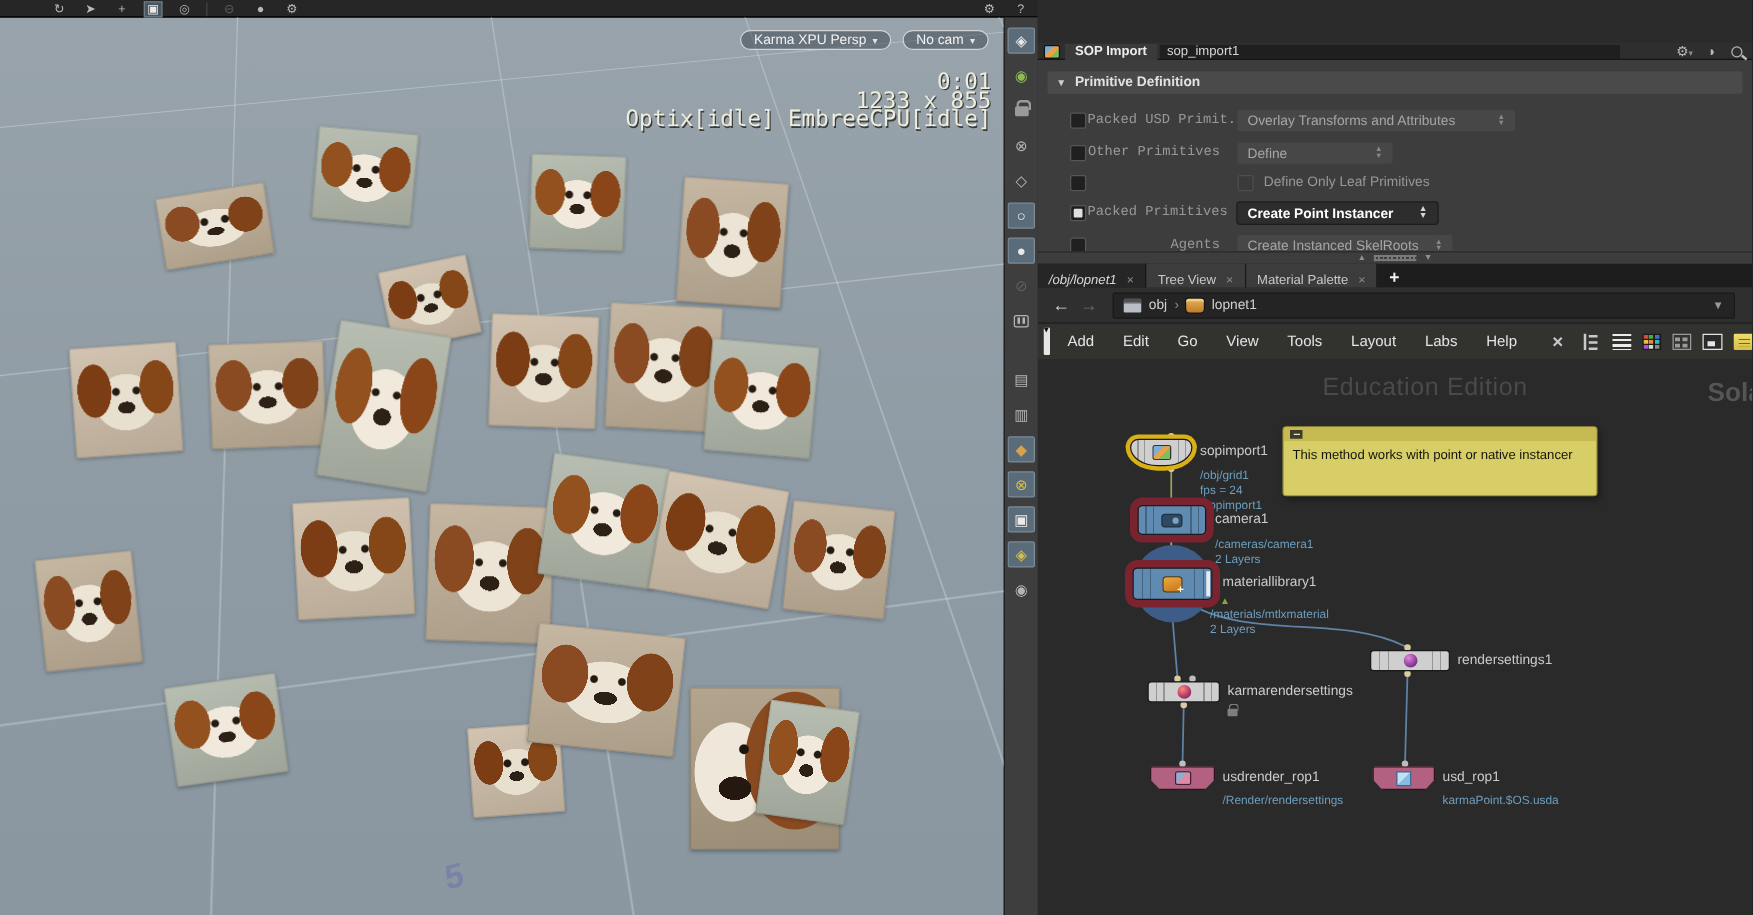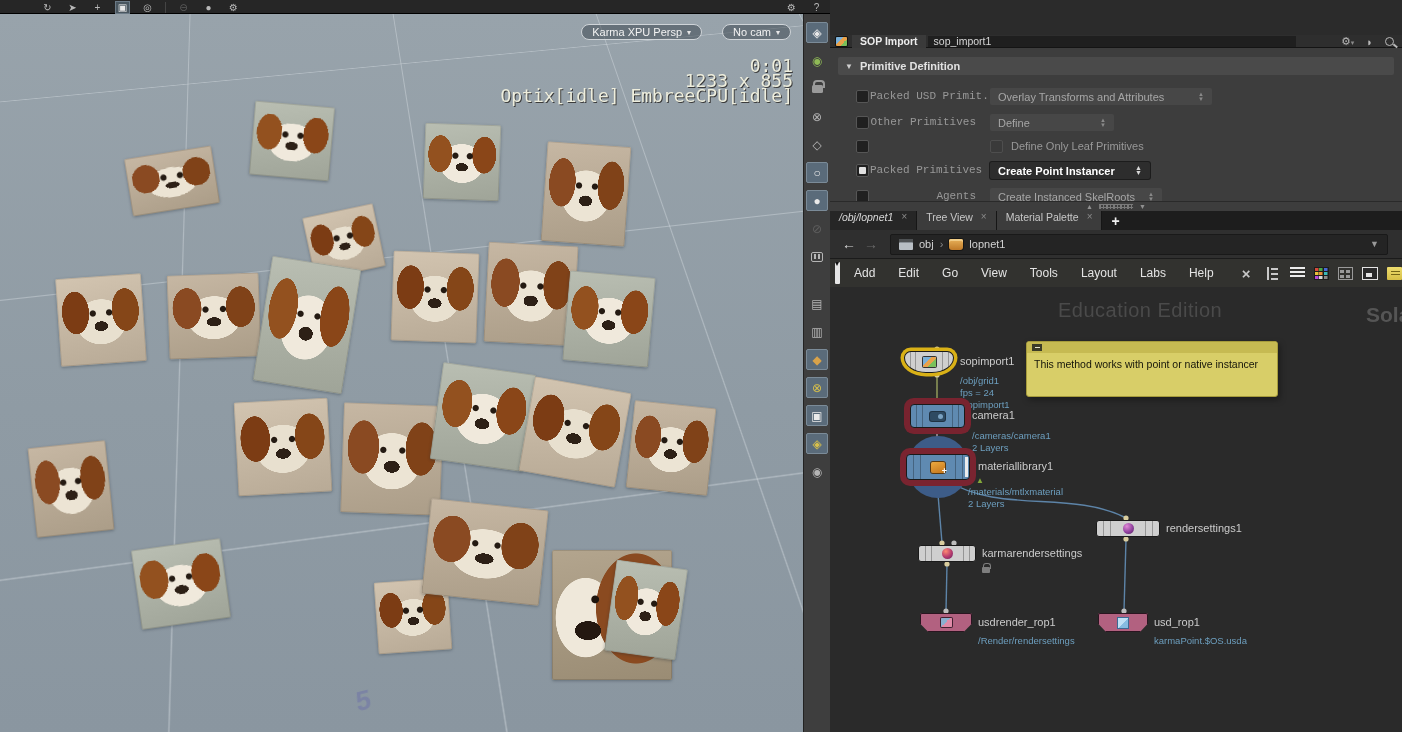--- a/index.html
+++ b/index.html
@@ -23,21 +23,21 @@
               background:linear-gradient(180deg,#98a3ab 0%,#8f9ba4 55%,#8a96a0 100%); }
   .vp-grid { position:absolute; left:-30%; top:-24%; width:160%; height:170%;
              transform:perspective(900px) rotateX(38deg) rotateZ(-7deg); transform-origin:50% 20%;
              background-image:
                linear-gradient(rgba(225,231,236,.38) 1.5px, transparent 1.5px),
                linear-gradient(90deg, rgba(225,231,236,.38) 1.5px, transparent 1.5px);
              background-size:215px 215px; }
   .vp-grid-num { position:absolute; left:356px; top:672px; font-size:27px; font-weight:bold;
                  color:#767ca6; opacity:.75; transform:rotate(-14deg) skewX(-6deg); }
 
-  .vp-pills { position:absolute; right:12px; top:10px; display:flex; gap:20px; z-index:4; }
+  .vp-pills { position:absolute; right:12px; top:10px; display:flex; gap:9px; z-index:4; }
   .pill { height:16px; padding:0 10px; border-radius:9px; border:1px solid #cfd4d8;
           background:rgba(42,54,62,.45); color:#f2f2f2; font-size:11px; display:flex; align-items:center; gap:5px; }
   .pill .caret { font-size:8px; color:#e6e6e6; }
   .vp-stats { position:absolute; right:10px; top:44px; text-align:right; z-index:4;
               font-family:"DejaVu Sans Mono",monospace; font-size:18px; color:#eeeedd;
               text-shadow:1px 1px 0 #3c3c3c; line-height:15px; }
 
   
   .dog { position:absolute; border-radius:2px; box-shadow:0 1px 3px rgba(30,40,48,.35), inset 0 0 0 1px rgba(0,0,0,.12);
          background-image:
@@ -115,21 +115,21 @@
   .menufield.activefield { background:#2d2d2d; color:#fff; font-weight:bold; box-shadow:0 0 0 1px #1c1c1c; }
   .menufield.activefield .spin { color:#d8d8d8; font-size:7px; }
   .toggle-sq { position:absolute; left:160px; top:1px; width:13px; height:13px; background:#3a3a3a; border:1px solid #4e4e4e; border-radius:2px; }
   .toggle-lbl { position:absolute; left:181px; top:1px; font-size:11px; color:#989898; }
 
   #param-splitter { position:absolute; left:0; top:166px; width:572px; height:10px; background:#3d3d3d; border-top:1px solid #2a2a2a; }
   .split-grip { position:absolute; left:50%; top:1px; transform:translateX(-50%); display:flex; align-items:center; gap:6px; color:#909090; font-size:7px; }
   .split-grip .dots { width:34px; height:5px; background:repeating-linear-gradient(90deg,#7a7a7a 0 1.5px, transparent 1.5px 3.5px),repeating-linear-gradient(180deg,#7a7a7a 0 1.5px, transparent 1.5px 3px); }
 
   #tabbar { position:absolute; left:0; top:176px; width:572px; height:19px; background:#1d1d1d; display:flex; align-items:flex-end; z-index:4; }
-  .tab { height:19px; display:flex; align-items:flex-start; gap:8px; padding:0 9px; font-size:10.5px; color:#c8c8c8;
+  .tab { height:19px; display:flex; align-items:flex-end; gap:8px; padding:0 9px; font-size:10.5px; color:#c8c8c8;
          background:#3c3c3c; border-right:1px solid #161616; }
   .tab.active { background:#262626; font-style:italic; color:#d8d8d8; }
   .tab .tclose { color:#8a8a8a; font-size:10px; }
   .tab-add { width:26px; height:19px; display:flex; align-items:center; justify-content:center; color:#f0f0f0; font-size:14px; font-weight:bold; }
 
   #crumbbar { position:absolute; left:0; top:195px; width:572px; height:29px; background:#2f2f2f; border-bottom:1px solid #1b1b1b; display:flex; align-items:center; }
   .nav-arrow { font-size:14px; font-weight:bold; color:#d8d8d8; margin-left:12px; }
   .nav-arrow.fwd { color:#6a6a6a; margin-left:8px; }
   .crumb-field { position:relative; margin-left:12px; width:498px; height:21px; background:#242424; border:1px solid #191919; border-radius:2px; display:flex; align-items:center; gap:6px; padding:0 8px; }
   .ci-clapper { width:14px; height:11px; background:linear-gradient(180deg,#8a9096 0 40%,#b8bec4 40%); border-radius:1px;

